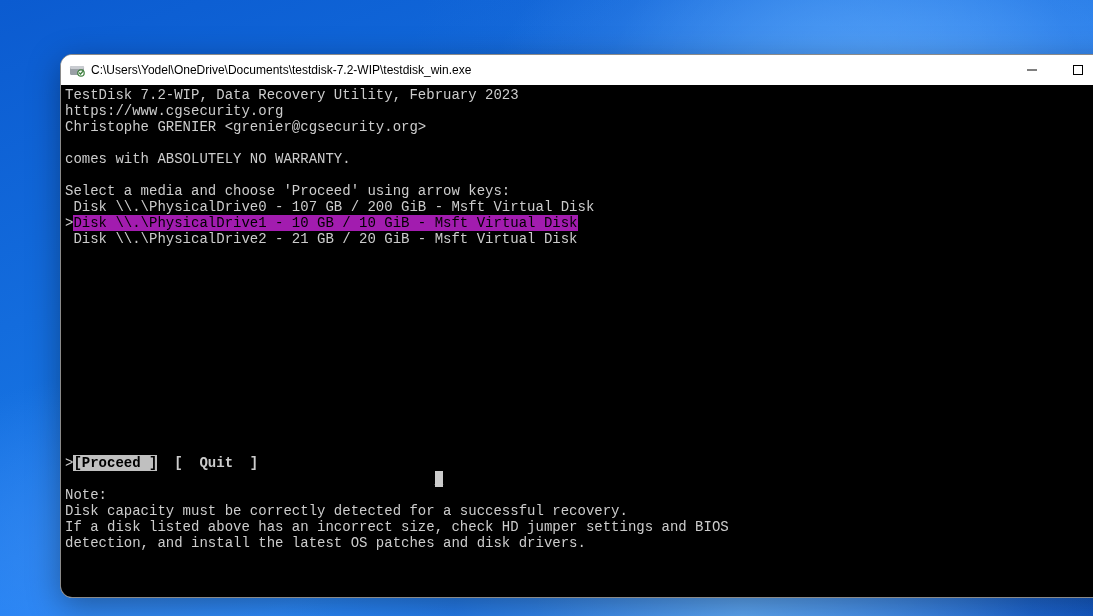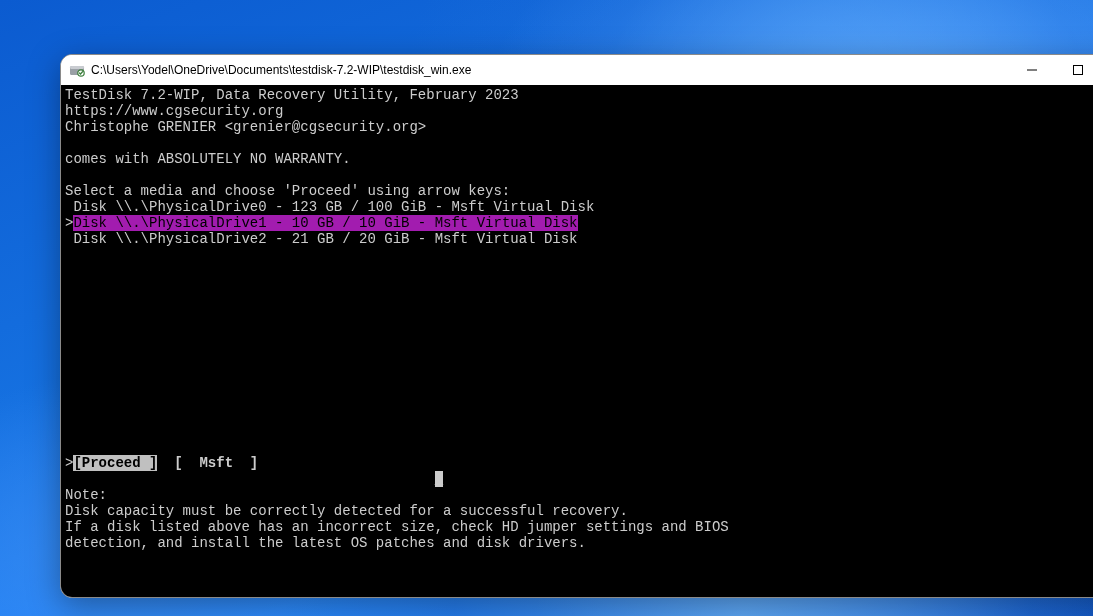--- a/index.html
+++ b/index.html
@@ -197,39 +197,39 @@
 
   <div class="console">
     <div class="console-line">TestDisk 7.2-WIP, Data Recovery Utility, February 2023</div>
     <div class="console-line">https://www.cgsecurity.org</div>
     <div class="console-line">Christophe GRENIER &lt;grenier@cgsecurity.org&gt;</div>
     <div class="console-line empty"></div>
     <div class="console-line">comes with ABSOLUTELY NO WARRANTY.</div>
     <div class="console-line empty"></div>
     <div class="console-line">Select a media and choose 'Proceed' using arrow keys:</div>
 
-    <div class="disk-row"><span> Disk \\.\PhysicalDrive0 - 123 GB / 100 GiB - Msft Virtual Disk</span></div>
+    <div class="disk-row"><span> Disk \\.\PhysicalDrive0 - 107 GB / 200 GiB - Msft Virtual Disk</span></div>
     <div class="disk-row">&gt;<span class="selected-text">Disk \\.\PhysicalDrive1 - 10 GB / 10 GiB - Msft Virtual Disk</span></div>
     <div class="disk-row"><span> Disk \\.\PhysicalDrive2 - 21 GB / 20 GiB - Msft Virtual Disk</span></div>
 
     <div class="console-line empty"></div>
     <div class="console-line empty"></div>
     <div class="console-line empty"></div>
     <div class="console-line empty"></div>
     <div class="console-line empty"></div>
     <div class="console-line empty"></div>
     <div class="console-line empty"></div>
     <div class="console-line empty"></div>
     <div class="console-line empty"></div>
     <div class="console-line empty"></div>
     <div class="console-line empty"></div>
     <div class="console-line empty"></div>
     <div class="console-line empty"></div>
 
-    <div class="menu-row">&gt;<span class="menu-item selected">[Proceed ]</span>  <span class="menu-item">[  Msft  ]</span></div>
+    <div class="menu-row">&gt;<span class="menu-item selected">[Proceed ]</span>  <span class="menu-item">[  Quit  ]</span></div>
 
     <div class="console-line">                                            <span class="cursor-block">_</span></div>
 
     <div class="console-line">Note:</div>
     <div class="console-line">Disk capacity must be correctly detected for a successful recovery.</div>
     <div class="console-line">If a disk listed above has an incorrect size, check HD jumper settings and BIOS</div>
     <div class="console-line">detection, and install the latest OS patches and disk drivers.</div>
 
     <div class="scrollbar">
       <div class="scrollbar-thumb"></div>

